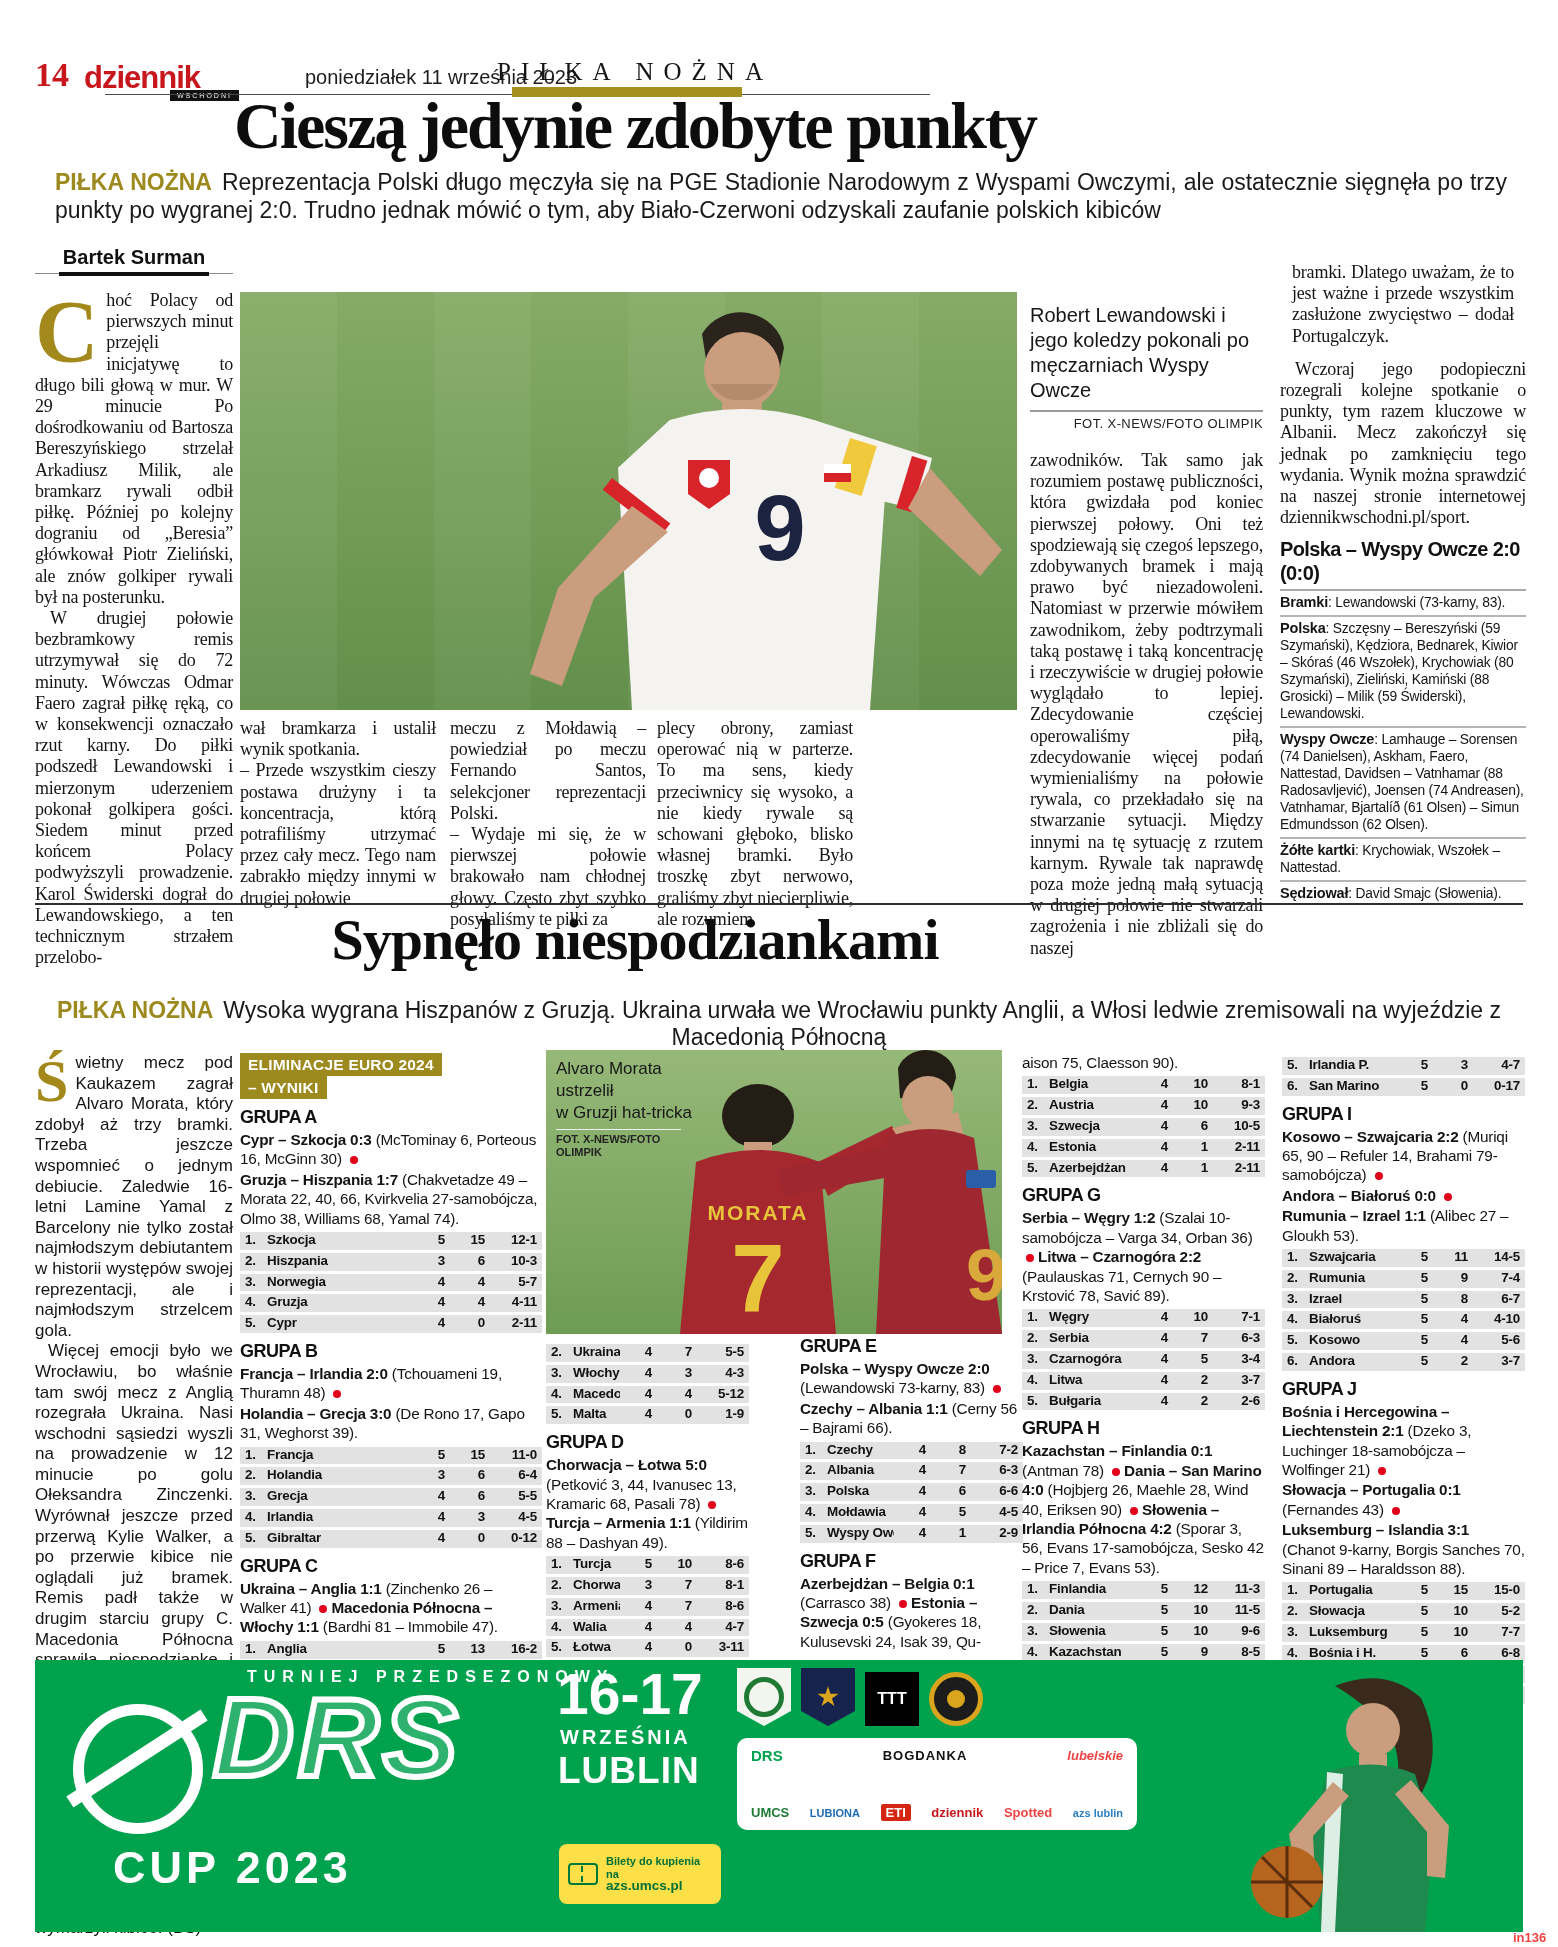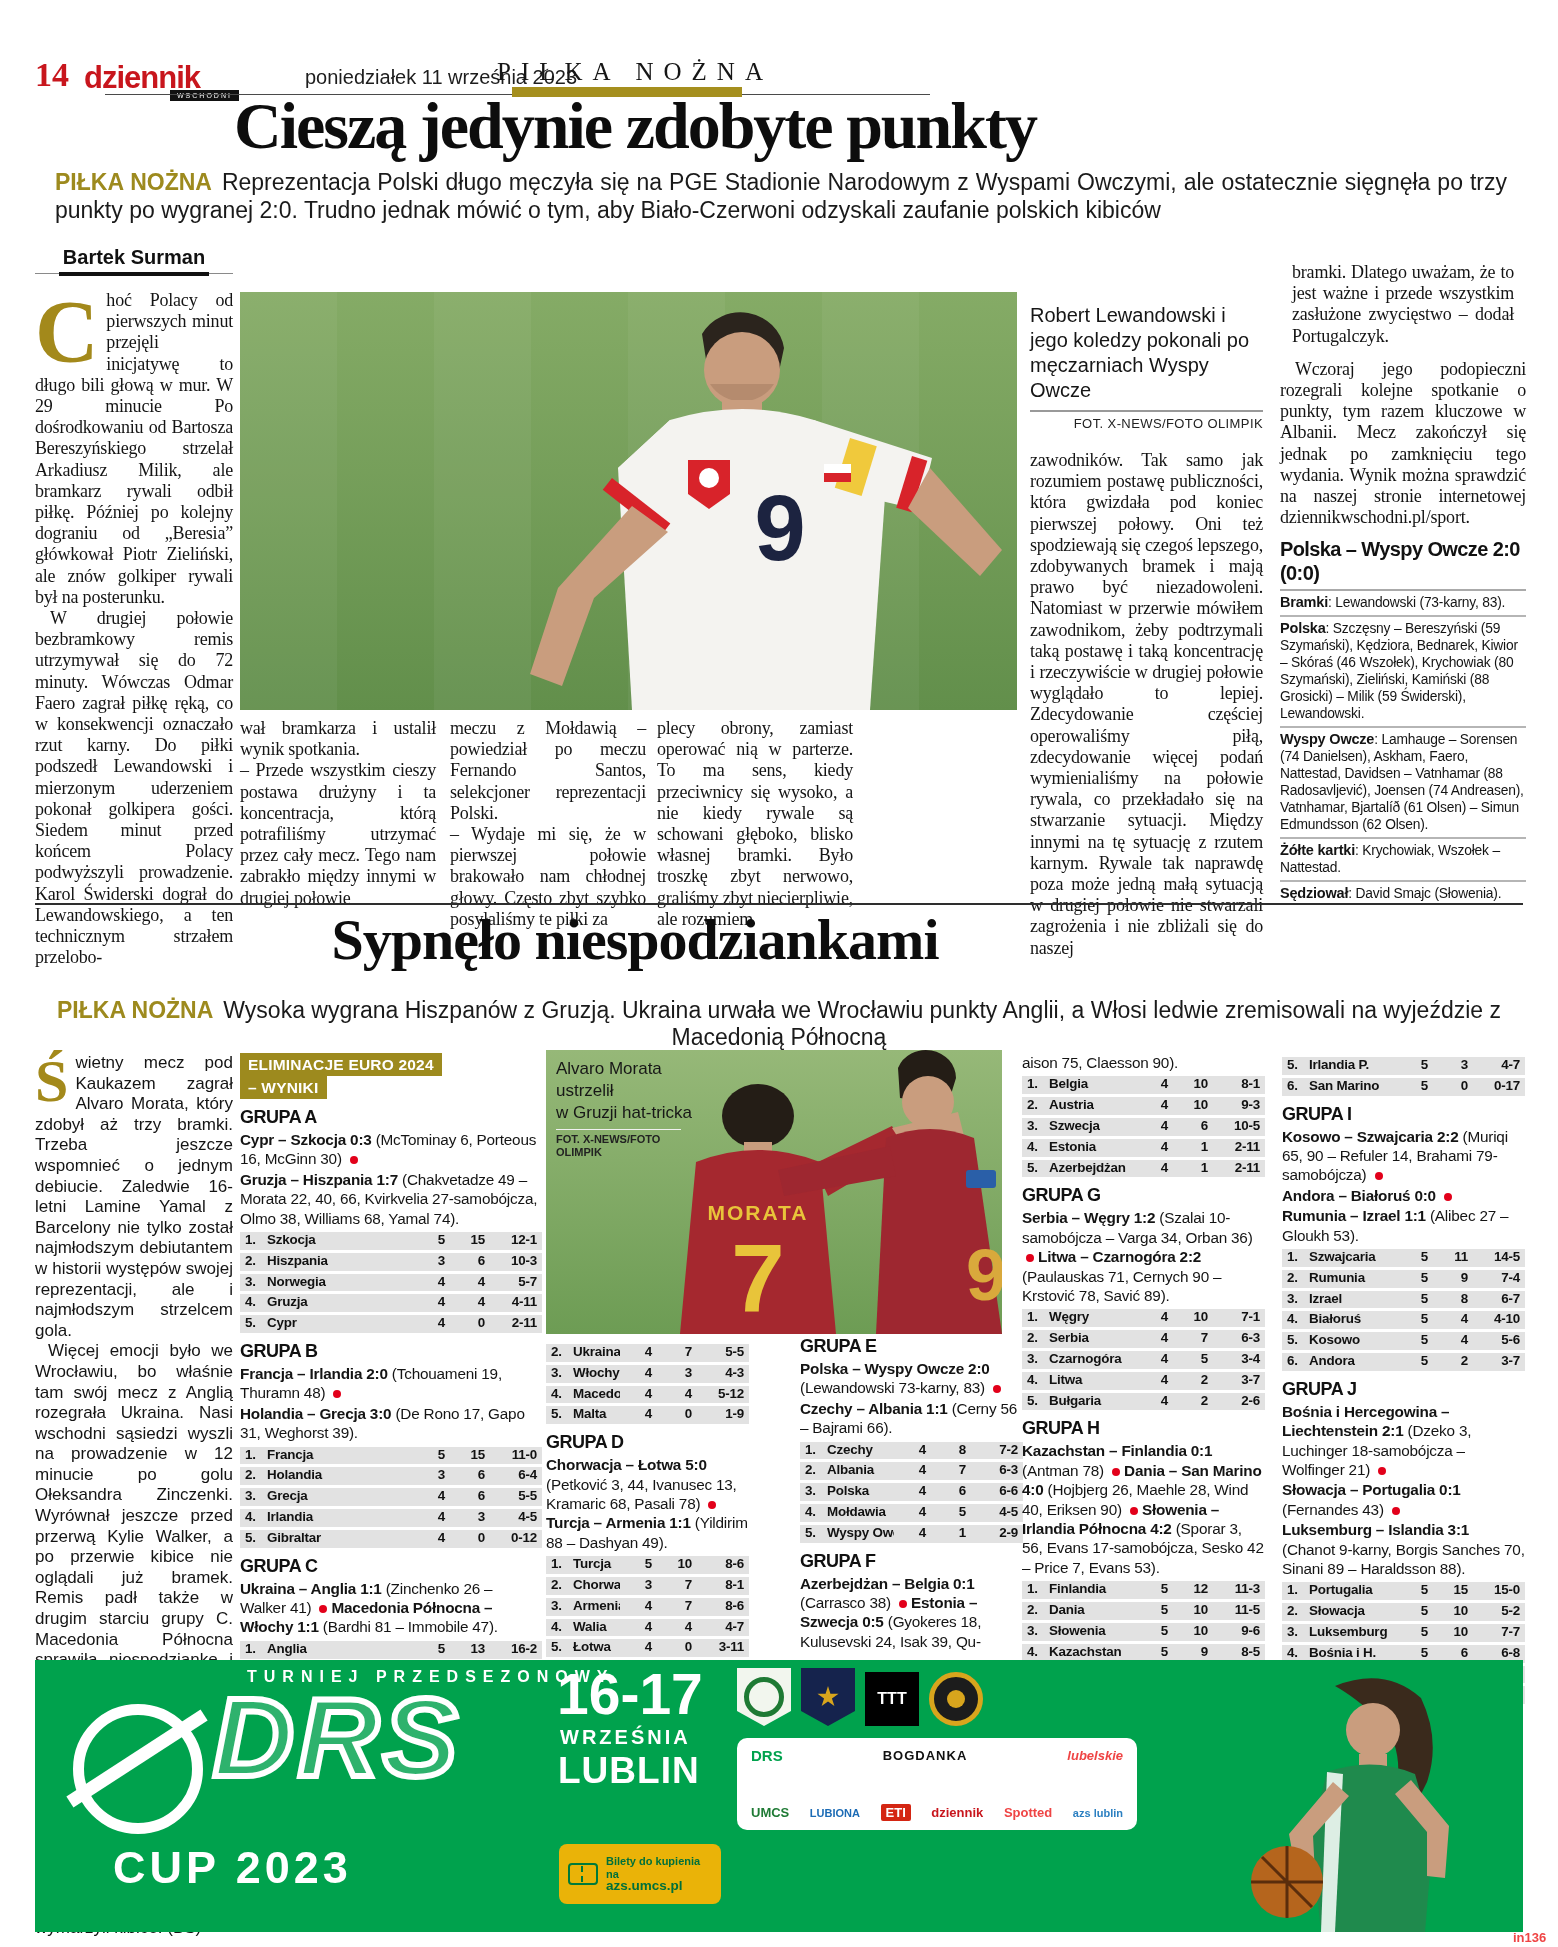--- a/index.html
+++ b/index.html
@@ -85,21 +85,21 @@
   .ad .abs{position:absolute;}
   .ad-strip{left:212px;top:8px;font:700 16px "Liberation Sans",sans-serif;color:#fff;letter-spacing:7px;}
   .drs-ring{left:38px;top:44px;width:108px;height:108px;border:11px solid #fff;border-radius:50%;}
   .drs-slash{left:22px;top:92px;width:160px;height:13px;background:#fff;transform:rotate(-33deg);}
   .drs-text{left:178px;top:22px;font:800 italic 112px/112px "Liberation Sans",sans-serif;
             color:rgba(255,255,255,0.18);-webkit-text-stroke:6px #fff;letter-spacing:4px;}
   .cup{left:78px;top:182px;font:800 45px "Liberation Sans",sans-serif;color:#fff;letter-spacing:4px;}
   .d1617{left:522px;top:4px;font:800 57px/60px "Liberation Sans",sans-serif;color:#fff;}
   .month{left:525px;top:66px;font:700 20px "Liberation Sans",sans-serif;color:#fff;letter-spacing:3px;}
   .city{left:523px;top:90px;font:800 37px "Liberation Sans",sans-serif;color:#fff;letter-spacing:1px;}
-  .tickets{left:524px;top:184px;width:162px;height:60px;background:#eab308;border-radius:8px;
+  .tickets{left:524px;top:184px;width:162px;height:60px;background:#fde047;border-radius:8px;
            display:flex;align-items:center;gap:8px;padding:4px 9px;box-sizing:border-box;}
   .ticket-icon{width:26px;height:18px;border:2px solid #007a3a;border-radius:4px;position:relative;flex:none;}
   .ticket-icon:after{content:"";position:absolute;left:11px;top:1px;bottom:1px;border-left:2px dashed #007a3a;}
   .tickets-text{font:700 11px/12.5px "Liberation Sans",sans-serif;color:#00703a;}
   .tickets-url{font-size:13.5px;}
   .crests{left:702px;top:8px;display:flex;gap:10px;align-items:flex-end;}
   .crest{width:54px;height:58px;}
   .shield{clip-path:polygon(0 0,100% 0,100% 74%,50% 100%,0 74%);width:54px;height:58px;}
   .crest-1{background:#f2f6ee;display:flex;align-items:center;justify-content:center;}
   .crest-1 i{display:block;width:30px;height:30px;border:5px solid #1e7a34;border-radius:50%;}

